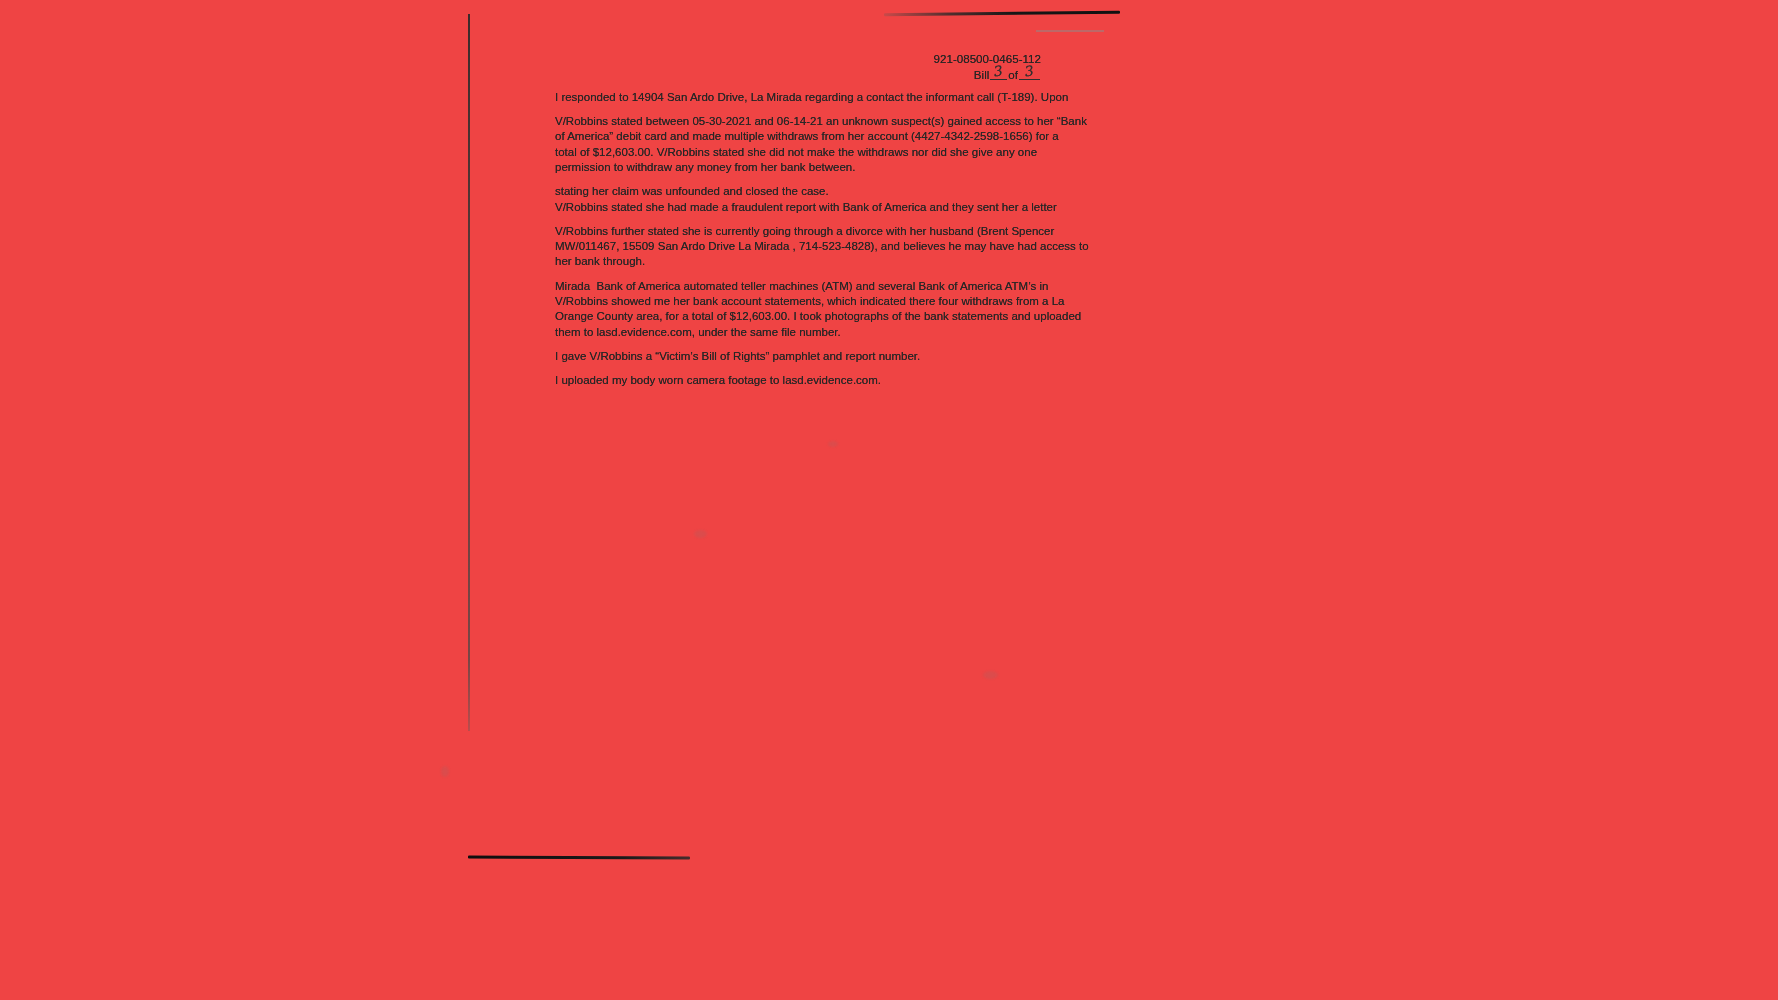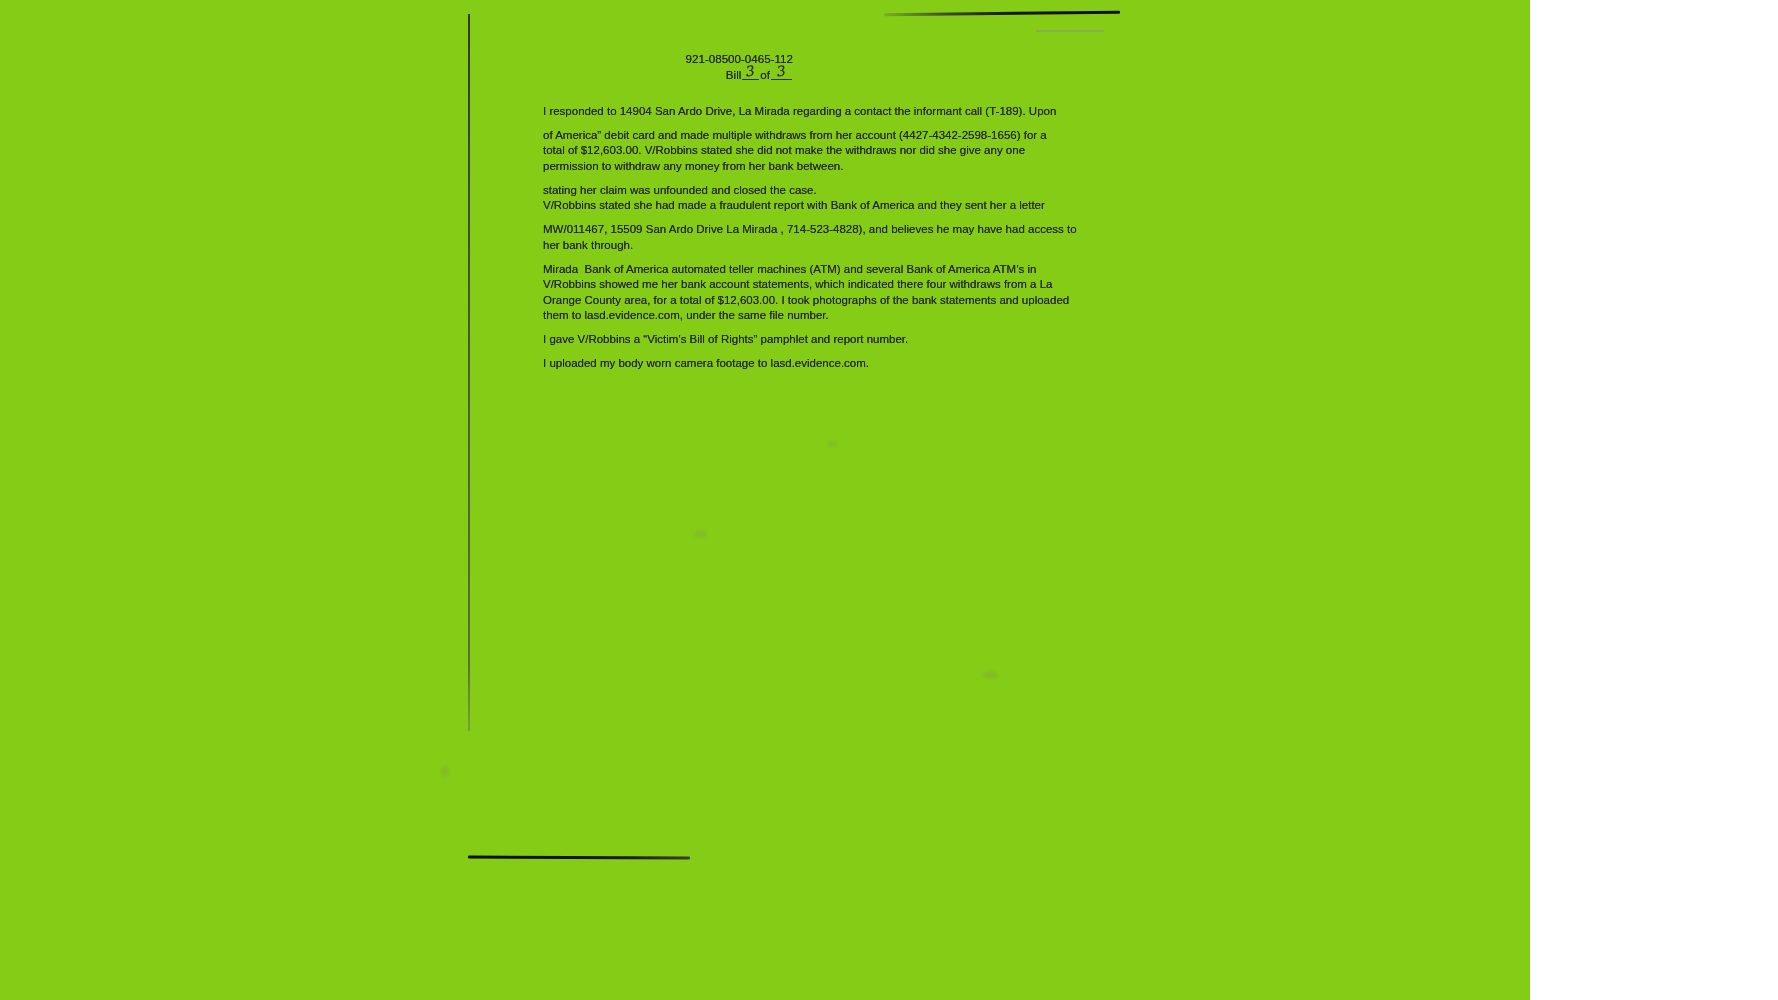--- a/index.html
+++ b/index.html
@@ -1,23 +1,23 @@
 <!DOCTYPE html>
 <html><head>
 <meta charset="utf-8">
 <style>
   * { margin: 0; padding: 0; box-sizing: border-box; }
   html, body { width: 1778px; height: 1000px; background: #ffffff; overflow: hidden; }
   body { font-family: "Liberation Sans", sans-serif; color: #2a2a2a; }
 
   .canvas {
     position: relative;
-    width: 1530px;
+    width: 1778px;
     height: 1000px;
-    background: #84cc16;
+    background: #ef4444;
   }
 
   
   .vline {
     position: absolute;
     left: 468px; top: 14px;
     width: 2px; height: 717px;
     background: linear-gradient(to bottom,
       rgba(40,40,40,0.9) 0%,
       rgba(60,60,60,0.75) 55%,
@@ -91,26 +91,25 @@
     color: #303030;
     display: inline-block;
     transform: rotate(-8deg) translateY(-1px);
     position: relative;
     top: -2px;
   }
 
   
   .body-text {
     position: absolute;
-    left: 543px; top: 90px;
+    left: 555px; top: 90px;
     width: 510px;
     font-size: 11.5px;
     color: #272727;
     text-shadow: 0 0 0.5px rgba(30,30,30,0.8);
-    margin-top: 14px;
   }
   .para { margin: 0 0 8.8px 0; }
   .line {
     display: block;
     line-height: 15.35px;
     white-space: pre;
   }
 </style>
 </head>
 <body>
@@ -129,29 +128,31 @@
   <div class="header">
     <div class="case-no">921-08500-0465-112</div>
     <div class="page-line"><span>Bill</span><span class="blank"><span class="hand">3</span></span><span>of</span><span class="blank total"><span class="hand">3</span></span></div>
   </div>
 
   <div class="body-text">
     <p class="para">
       <span class="line">I responded to 14904 San Ardo Drive, La Mirada regarding a contact the informant call (T-189). Upon</span>
     </p>
     <p class="para">
+      <span class="line">V/Robbins stated between 05-30-2021 and 06-14-21 an unknown suspect(s) gained access to her “Bank</span>
       <span class="line">of America” debit card and made multiple withdraws from her account (4427-4342-2598-1656) for a</span>
       <span class="line">total of $12,603.00. V/Robbins stated she did not make the withdraws nor did she give any one</span>
       <span class="line">permission to withdraw any money from her bank between.</span>
     </p>
     <p class="para">
       <span class="line">stating her claim was unfounded and closed the case.</span>
       <span class="line">V/Robbins stated she had made a fraudulent report with Bank of America and they sent her a letter</span>
     </p>
     <p class="para">
+      <span class="line">V/Robbins further stated she is currently going through a divorce with her husband (Brent Spencer</span>
       <span class="line">MW/011467, 15509 San Ardo Drive La Mirada , 714-523-4828), and believes he may have had access to</span>
       <span class="line">her bank through.</span>
     </p>
     <p class="para">
       <span class="line">Mirada  Bank of America automated teller machines (ATM) and several Bank of America ATM’s in</span>
       <span class="line">V/Robbins showed me her bank account statements, which indicated there four withdraws from a La</span>
       <span class="line">Orange County area, for a total of $12,603.00. I took photographs of the bank statements and uploaded</span>
       <span class="line">them to lasd.evidence.com, under the same file number.</span>
     </p>
     <p class="para">

